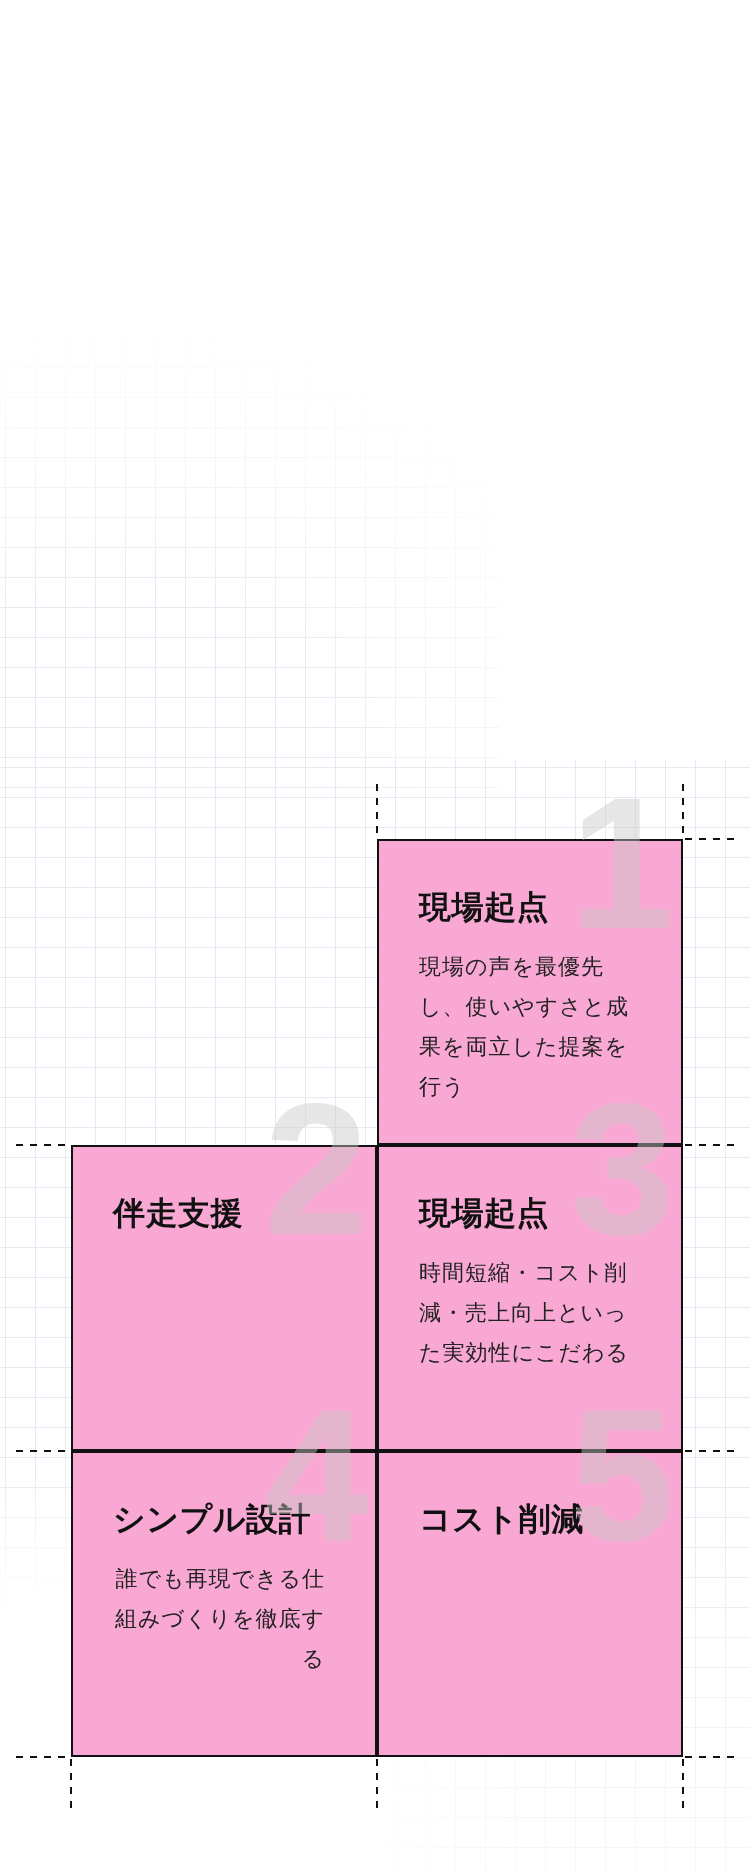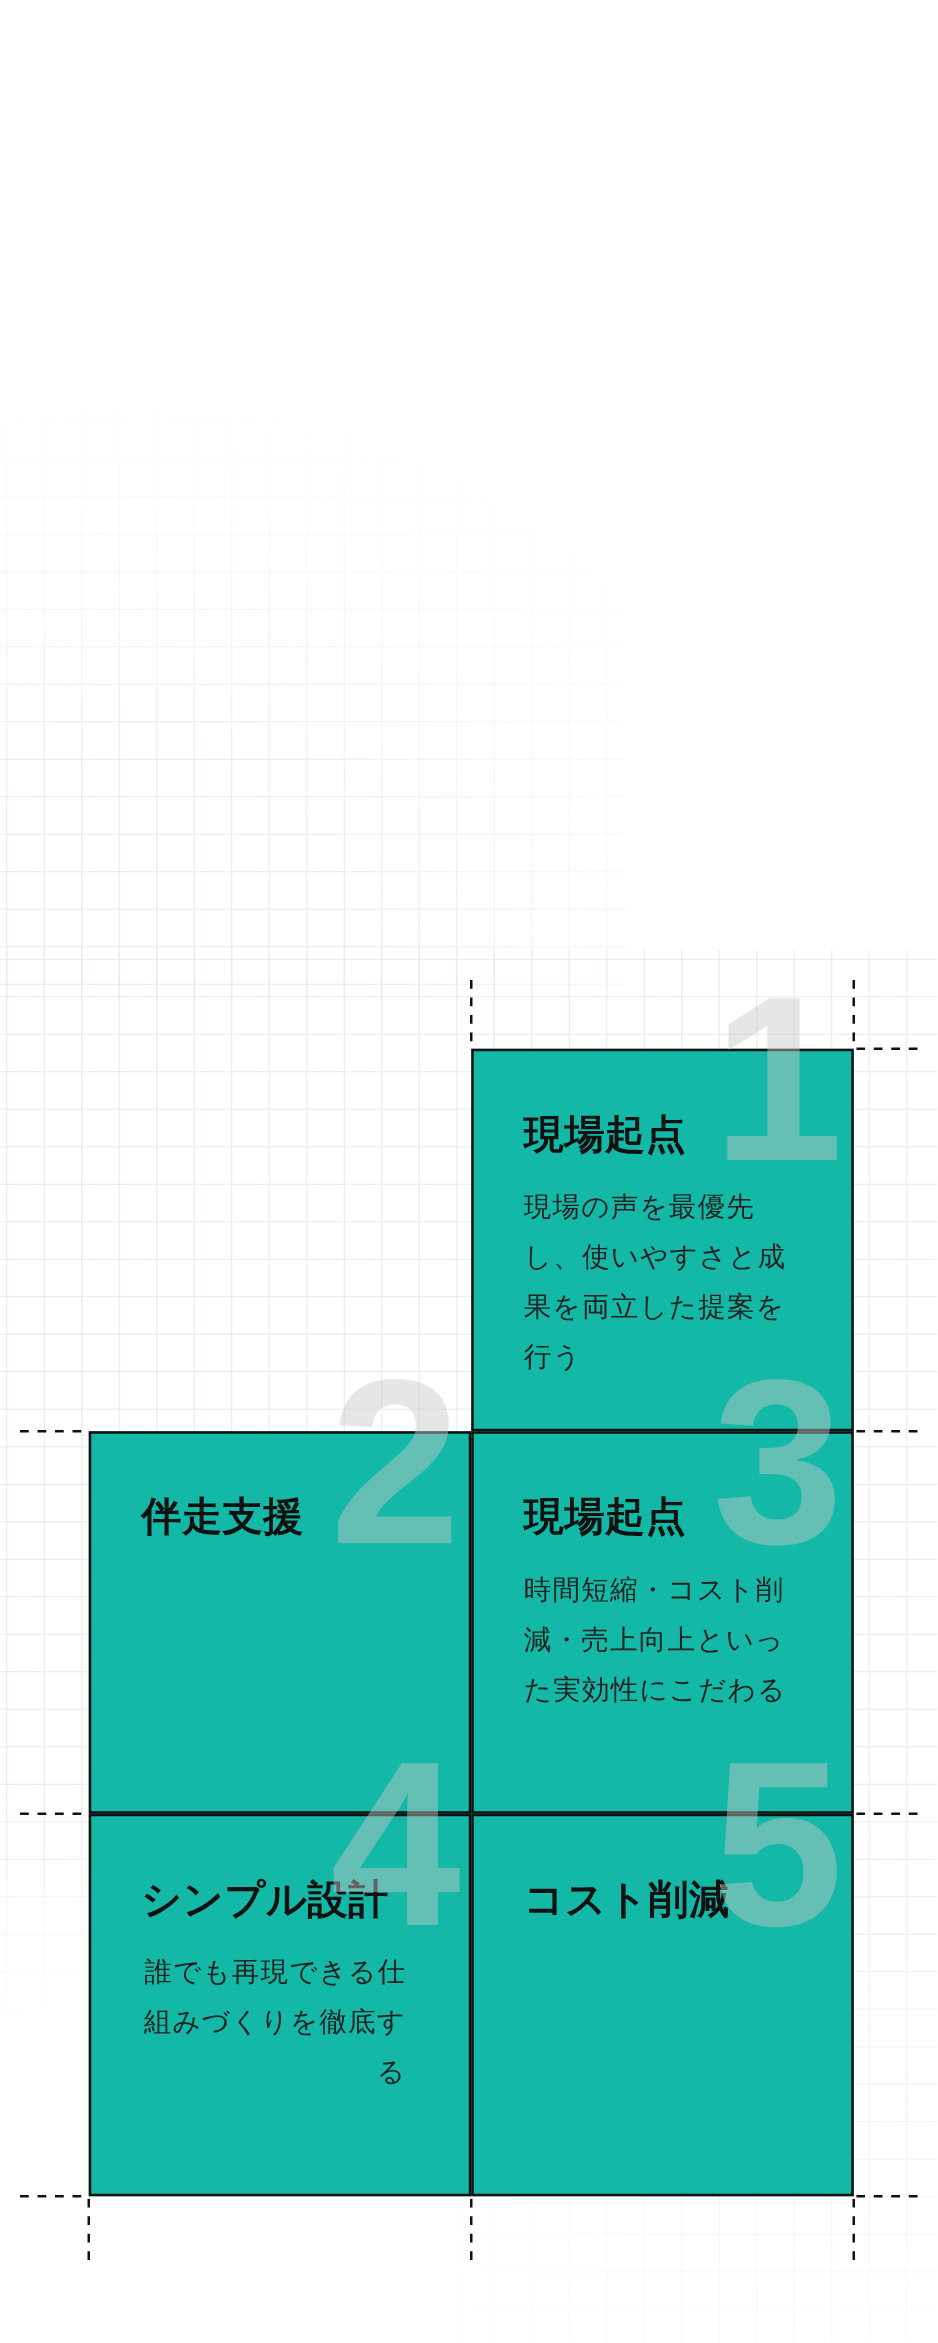--- a/index.html
+++ b/index.html
@@ -44,21 +44,21 @@
       left: 0; top: 1480px; width: 560px; height: 394px;
       background: radial-gradient(ellipse 420px 320px at 120px 300px, #ffffff 55%, rgba(255,255,255,0) 100%);
       pointer-events: none;
     }
 
     .card {
       position: absolute;
       width: 306px;
       height: 306px;
       box-sizing: border-box;
-      background: #14b8a6;
+      background: #f9a8d4;
     }
     .card-border {
       position: absolute;
       inset: 0;
       border: 2px solid #111111;
       box-sizing: border-box;
       pointer-events: none;
       z-index: 3;
     }
     .card-title {

